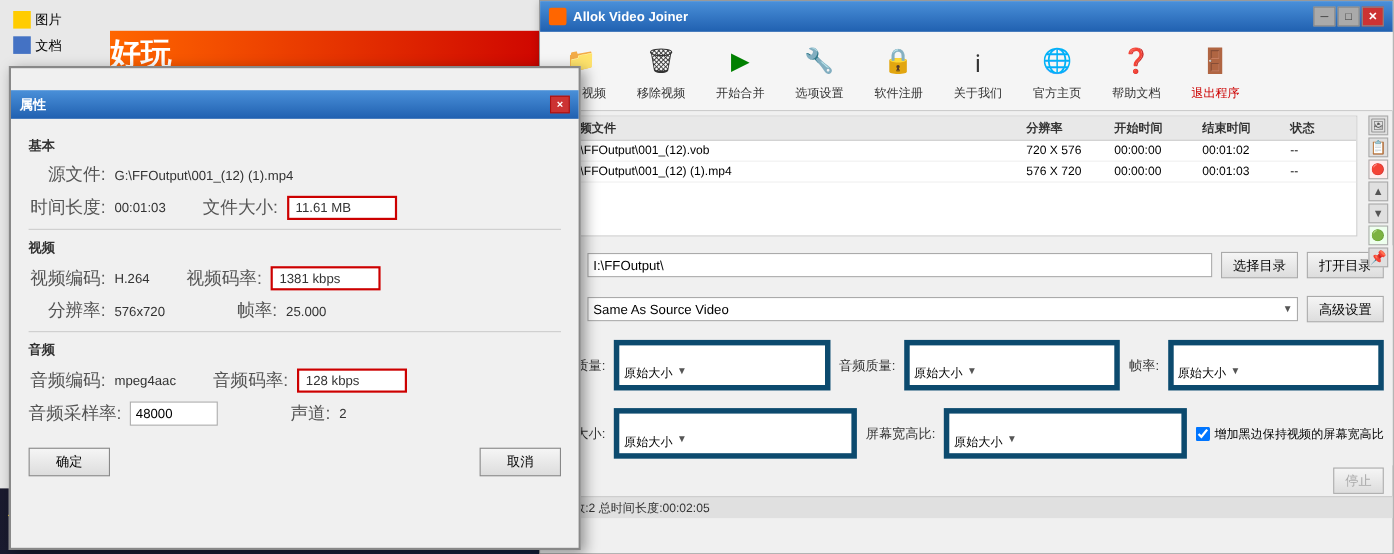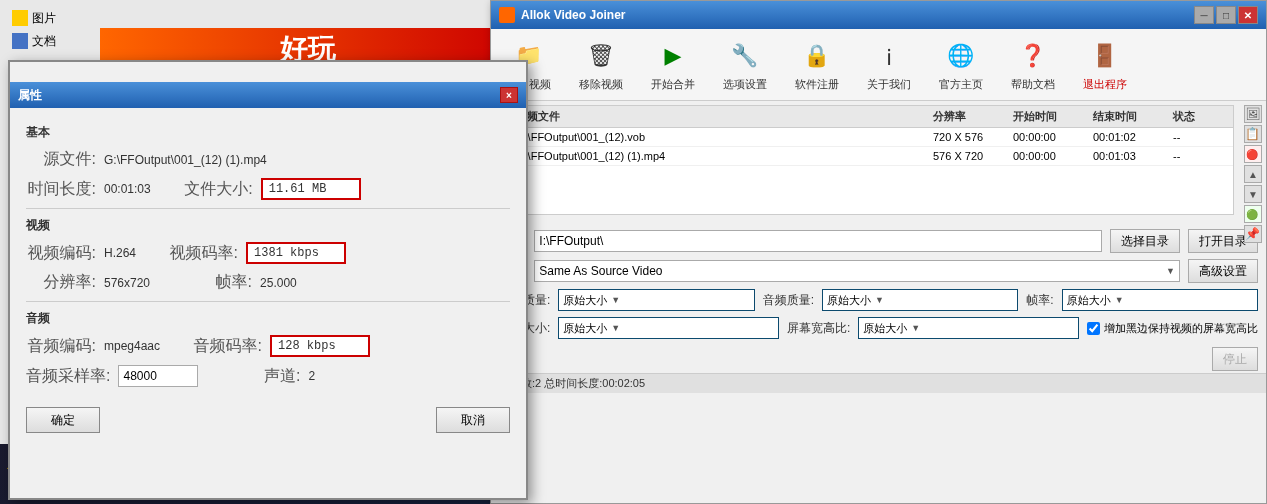--- a/index.html
+++ b/index.html
@@ -178,21 +178,21 @@
       font-size: 10px;
       color: #555;
     }
 
     
     .bottom-controls {
       padding: 6px 8px;
       background: #f0f0f0;
       display: flex;
       flex-direction: column;
-      gap: 6px;
+      gap: 16px;
     }
 
     .control-row {
       display: flex;
       align-items: center;
       gap: 8px;
     }
     .control-label {
       color: #333;
       font-size: 12px;
@@ -232,24 +232,24 @@
       border: 1px solid #aaa;
       background: linear-gradient(to bottom, #f5f5f5, #ddd);
       padding: 2px 10px;
       font-size: 12px;
       height: 24px;
       cursor: pointer;
       white-space: nowrap;
     }
     .combo-select {
       display: flex;
-      align-items: center;
-      border: 1px solid #0c4a6e;
+      align-items: flex-start;
+      border: 5px solid #0c4a6e;
       background: white;
-      padding: 2px 4px;
+      padding: 18px 4px;
       font-size: 11px;
       height: 22px;
       min-width: 80px;
     }
 
     .checkbox-label {
       display: flex;
       align-items: center;
       gap: 4px;
       font-size: 11px;
@@ -335,21 +335,20 @@
       color: #333;
       font-size: 12px;
     }
     .prop-value-box {
       border: 2px solid #cc0000;
       background: white;
       padding: 2px 6px;
       font-size: 12px;
       color: #333;
       min-width: 100px;
-      font-family: Liberation Mono, monospace;
     }
 
     .dialog-buttons {
       display: flex;
       justify-content: space-between;
       gap: 16px;
       margin-top: 20px;
     }
     .dialog-btn {
       border: 1px solid #888;
@@ -387,21 +386,20 @@
 
     .top-banner {
       position: absolute;
       top: 28px;
       left: 100px;
       width: 416px;
       height: 42px;
       background: linear-gradient(to right, #ff6600, #cc0000);
       display: flex;
       align-items: center;
-      justify-content: center;
       overflow: hidden;
     }
     .top-banner-text {
       color: white;
       font-size: 28px;
       font-weight: 900;
     }
   </style>
 </head>
 <body>

